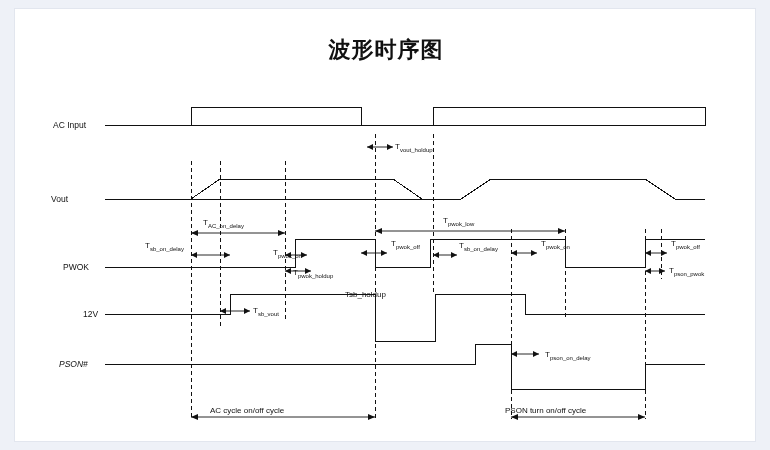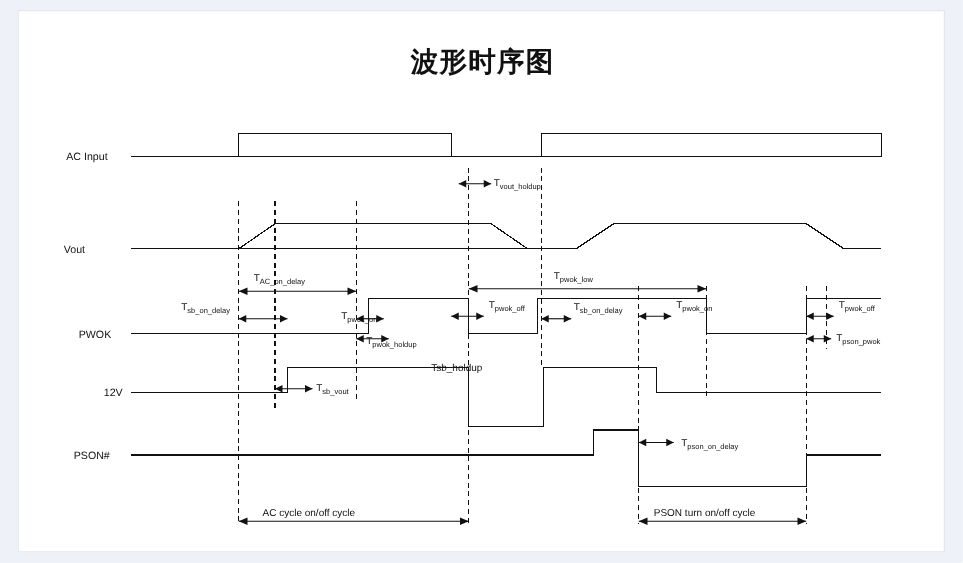--- a/index.html
+++ b/index.html
@@ -197,35 +197,35 @@
             <polygon points="466,338 473,335 473,341" stroke="none"></polygon>
             <polygon points="600,338 593,335 593,341" stroke="none"></polygon>
           </g>
         </g>
       </svg>
 
       <div class="lbl sig" style="left:8px; top:42px;">AC Input</div>
       <div class="lbl sig" style="left:6px; top:116px;">Vout</div>
       <div class="lbl sig" style="left:18px; top:184px;text-align:right;">PWOK</div>
       <div class="lbl sig" style="left:38px; top:231px;">12V</div>
-      <div class="lbl sig" style="left:14px; top:281px;">PSON#</div>
+      <div class="lbl sig" style="left:14px; top:281px;font-style:italic;">PSON#</div>
 
       <div class="lbl" style="left:350px; top:64px;"><span>T</span><span class="sub">vout_holdup</span></div>
       <div class="lbl" style="left:158px; top:140px;"><span>T</span><span class="sub">AC_on_delay</span></div>
       <div class="lbl" style="left:398px; top:138px;"><span>T</span><span class="sub">pwok_low</span></div>
       <div class="lbl" style="left:100px; top:163px;"><span>T</span><span class="sub">sb_on_delay</span></div>
       <div class="lbl" style="left:228px; top:170px;"><span>T</span><span class="sub">pwok_on</span></div>
       <div class="lbl" style="left:346px; top:161px;"><span>T</span><span class="sub">pwok_off</span></div>
       <div class="lbl" style="left:414px; top:163px;"><span>T</span><span class="sub">sb_on_delay</span></div>
       <div class="lbl" style="left:496px; top:161px;"><span>T</span><span class="sub">pwok_on</span></div>
       <div class="lbl" style="left:626px; top:161px;"><span>T</span><span class="sub">pwok_off</span></div>
       <div class="lbl" style="left:248px; top:190px;"><span>T</span><span class="sub">pwok_holdup</span></div>
       <div class="lbl" style="left:624px; top:188px;"><span>T</span><span class="sub">pson_pwok</span></div>
       <div class="lbl" style="left:208px; top:228px;"><span>T</span><span class="sub">sb_vout</span></div>
       <div class="lbl" style="left:500px; top:272px;"><span>T</span><span class="sub">pson_on_delay</span></div>
       <div class="lbl" style="left:300px; top:212px;"><span>Tsb_holdup</span></div>
 
       <div class="lbl" style="left:165px; top:328px;">AC cycle on/off cycle</div>
-      <div class="lbl" style="left:478px; top:328px;">PSON turn on/off cycle</div>
+      <div class="lbl" style="left:460px; top:328px;">PSON turn on/off cycle</div>
 
     </div>
   </div>
 </div>
 
 </body></html>

